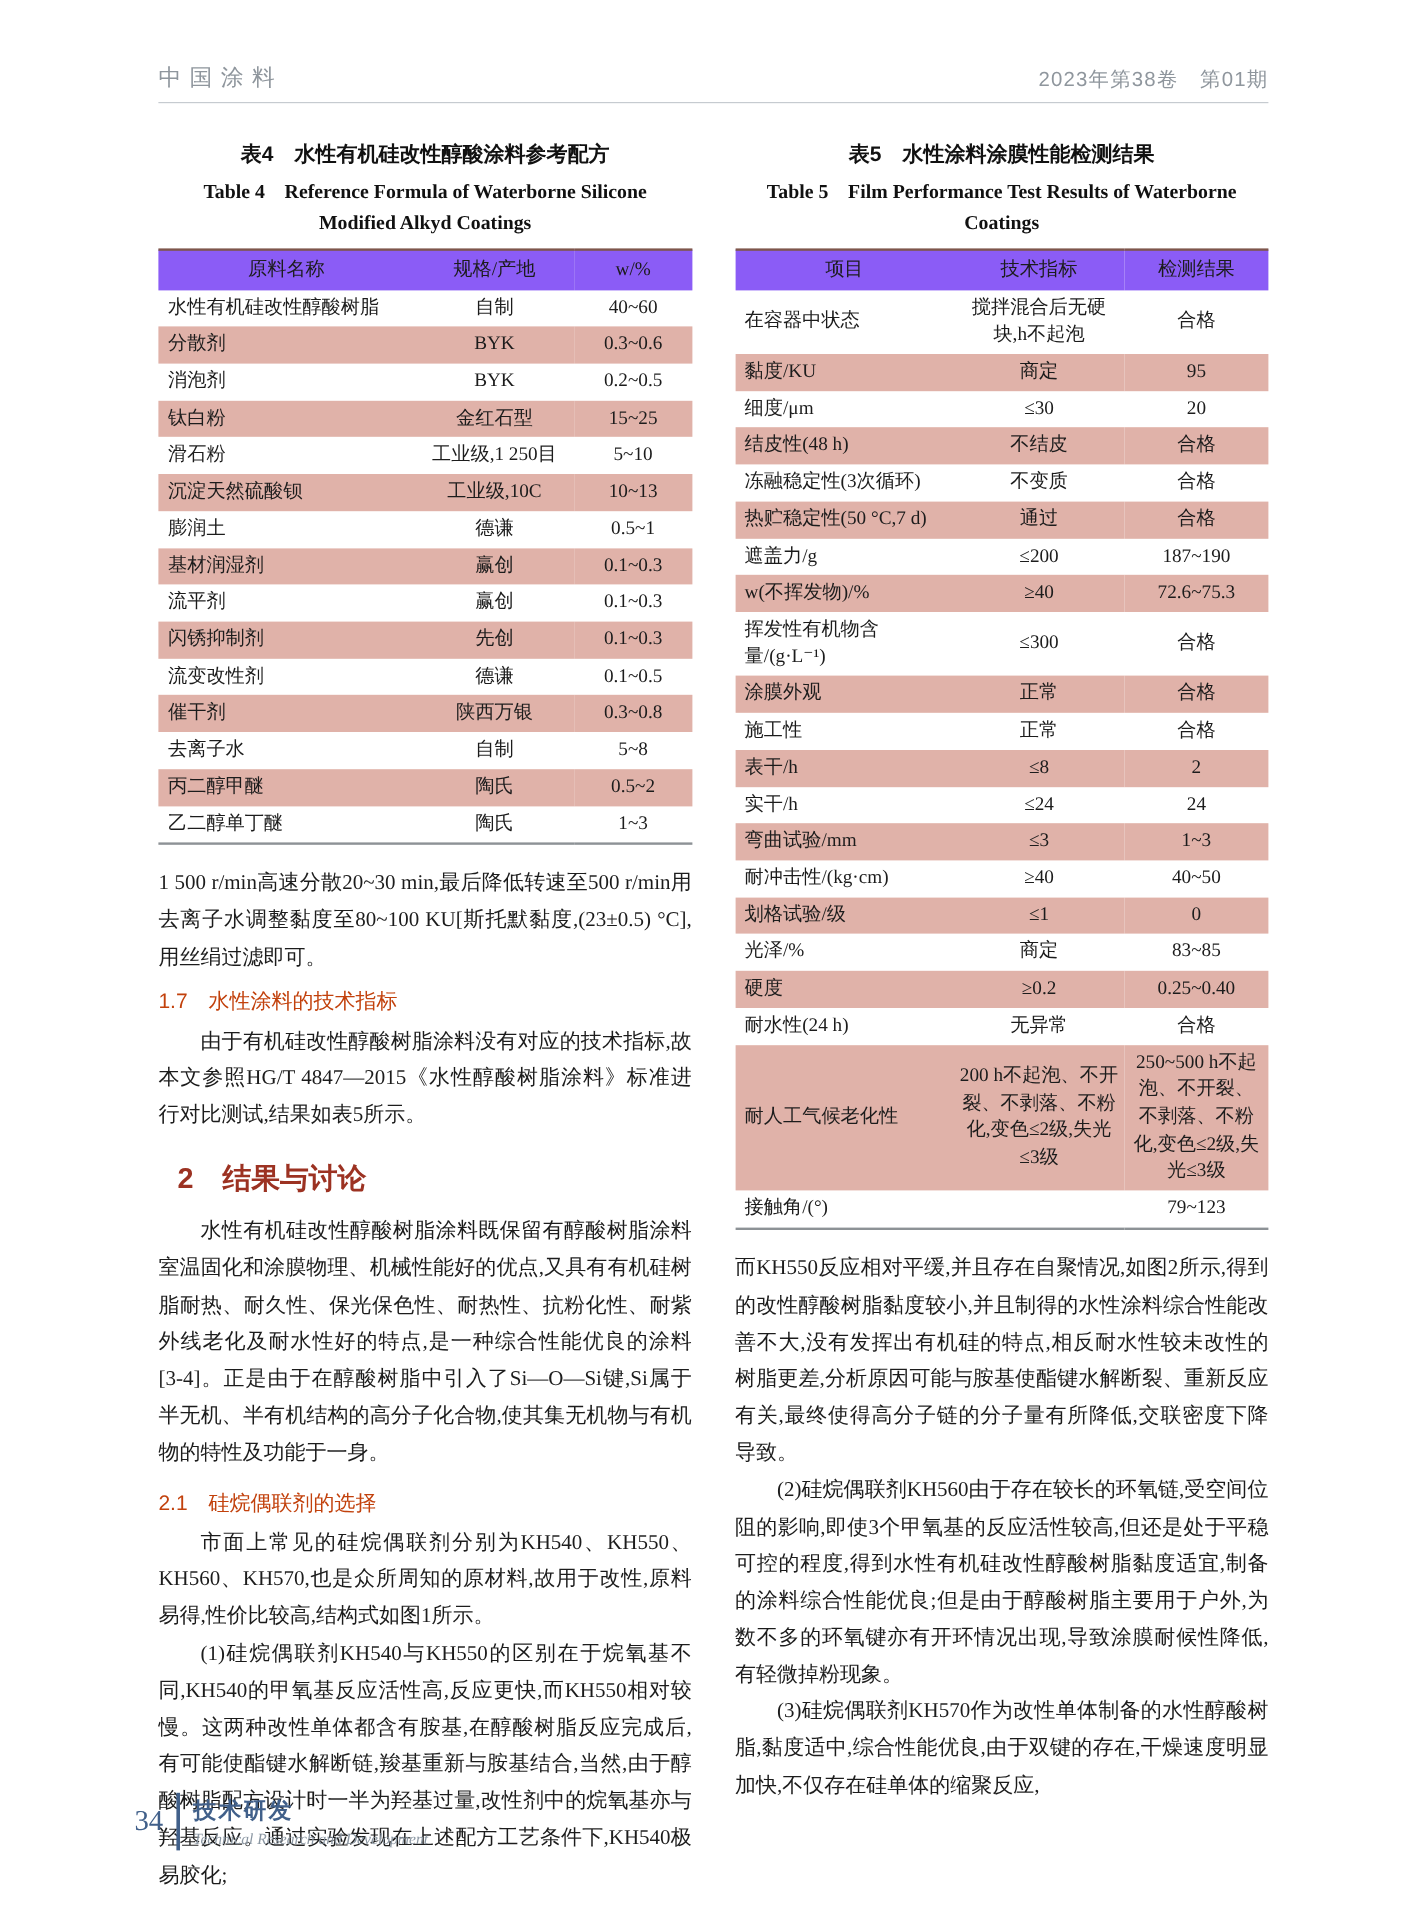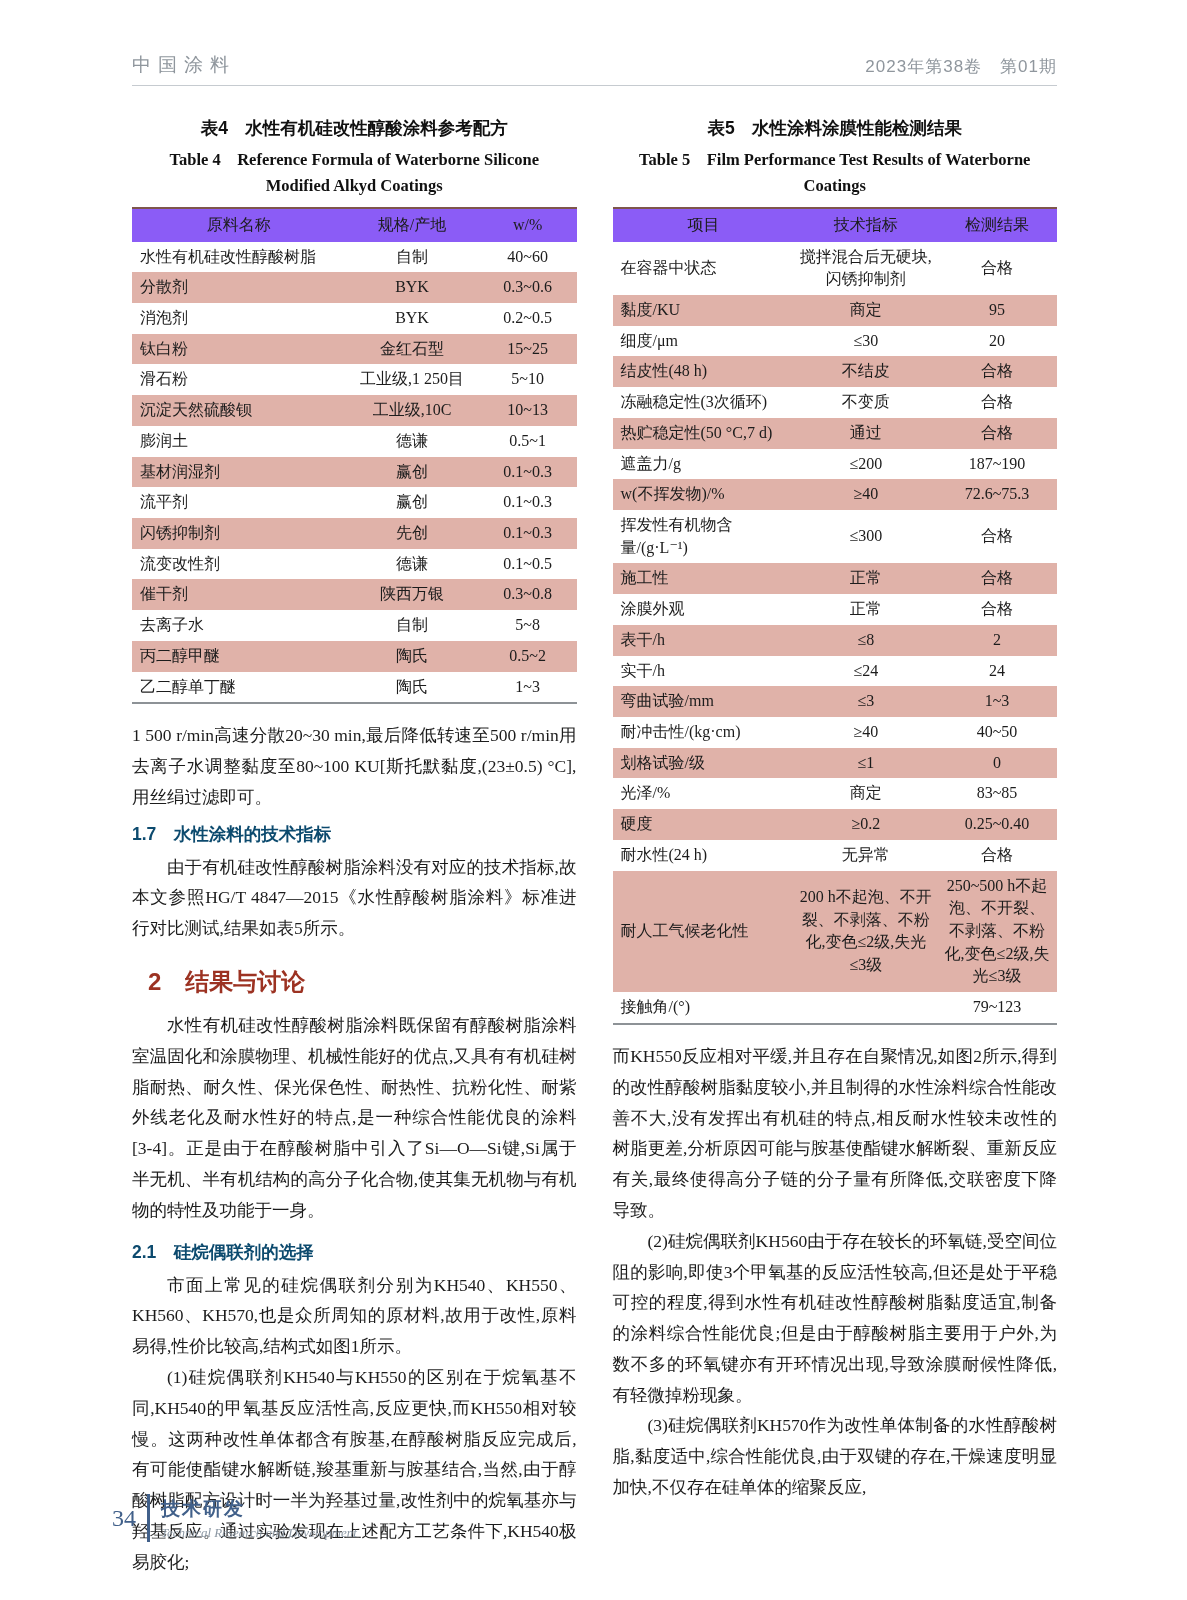--- a/index.html
+++ b/index.html
@@ -49,21 +49,21 @@
   tbody tr:nth-child(even) { background:#e0b2a9; }
   .t4 col.c1{width:48%} .t4 col.c2{width:30%} .t4 col.c3{width:22%}
   .t5 col.c1{width:41%} .t5 col.c2{width:32%} .t5 col.c3{width:27%}
 
   
   p { margin:0; font-size:17.5px; line-height:1.76; text-align:justify; }
   .indent { text-indent:2em; }
   .after-table { margin-top:16px; }
 
   .h-sub {
-    color:#0c4a6e; font-weight:bold; font-size:17.5px;
+    color:#c2410c; font-weight:normal; font-size:17.5px;
     font-family:"Liberation Sans","DejaVu Sans",sans-serif;
     margin:9px 0 6px 0;
   }
   .h-main {
     color:#9c3222; font-weight:bold; font-size:24px;
     font-family:"Liberation Sans","DejaVu Sans",sans-serif;
     margin:22px 0 12px 16px;
   }
   .gap-top { margin-top:14px; }
 
@@ -215,21 +215,21 @@
         <thead>
           <tr>
             <th>项目</th>
             <th>技术指标</th>
             <th>检测结果</th>
           </tr>
         </thead>
         <tbody>
             <tr>
               <td>在容器中状态</td>
-              <td>搅拌混合后无硬块,闪锈抑制剂</td>
+              <td>搅拌混合后无硬块,h不起泡</td>
               <td>合格</td>
             </tr>
             <tr>
               <td>黏度/KU</td>
               <td>商定</td>
               <td>95</td>
             </tr>
             <tr>
               <td>细度/μm</td>
               <td>≤30</td>
@@ -259,26 +259,26 @@
               <td>w(不挥发物)/%</td>
               <td>≥40</td>
               <td>72.6~75.3</td>
             </tr>
             <tr>
               <td>挥发性有机物含量/(g·L⁻¹)</td>
               <td>≤300</td>
               <td>合格</td>
             </tr>
             <tr>
+              <td>涂膜外观</td>
+              <td>正常</td>
+              <td>合格</td>
+            </tr>
+            <tr>
               <td>施工性</td>
-              <td>正常</td>
-              <td>合格</td>
-            </tr>
-            <tr>
-              <td>涂膜外观</td>
               <td>正常</td>
               <td>合格</td>
             </tr>
             <tr>
               <td>表干/h</td>
               <td>≤8</td>
               <td>2</td>
             </tr>
             <tr>
               <td>实干/h</td>

